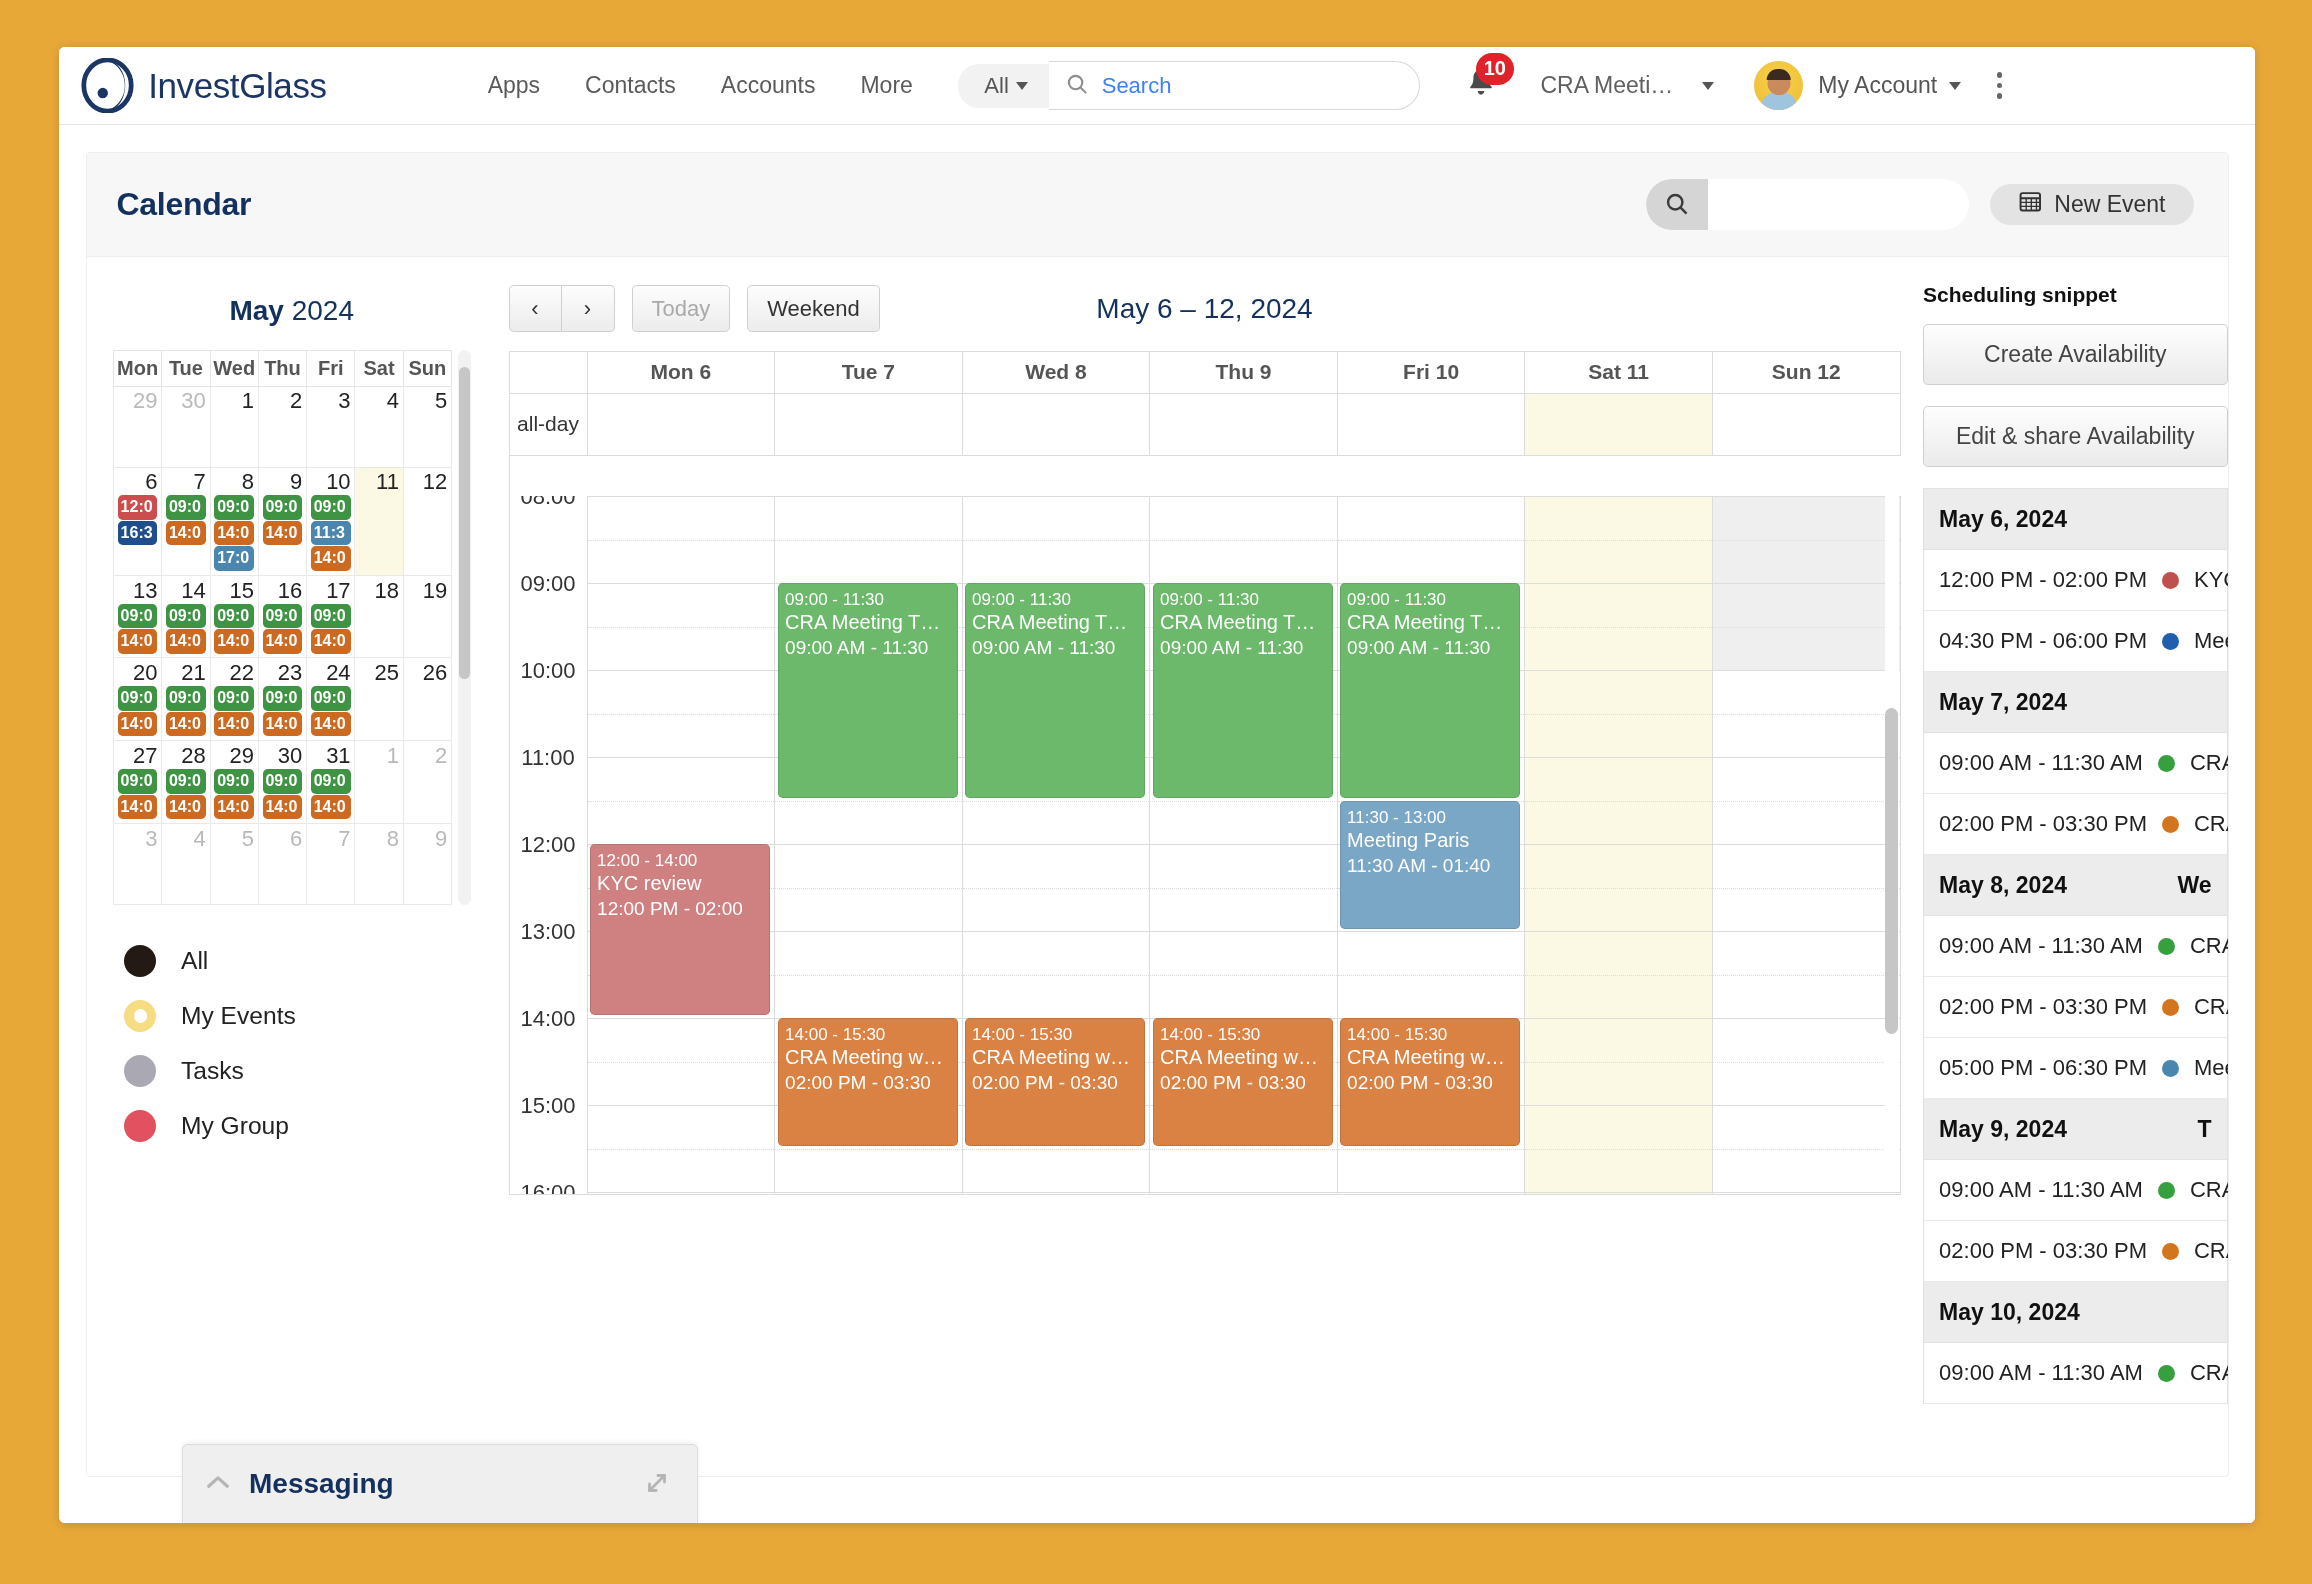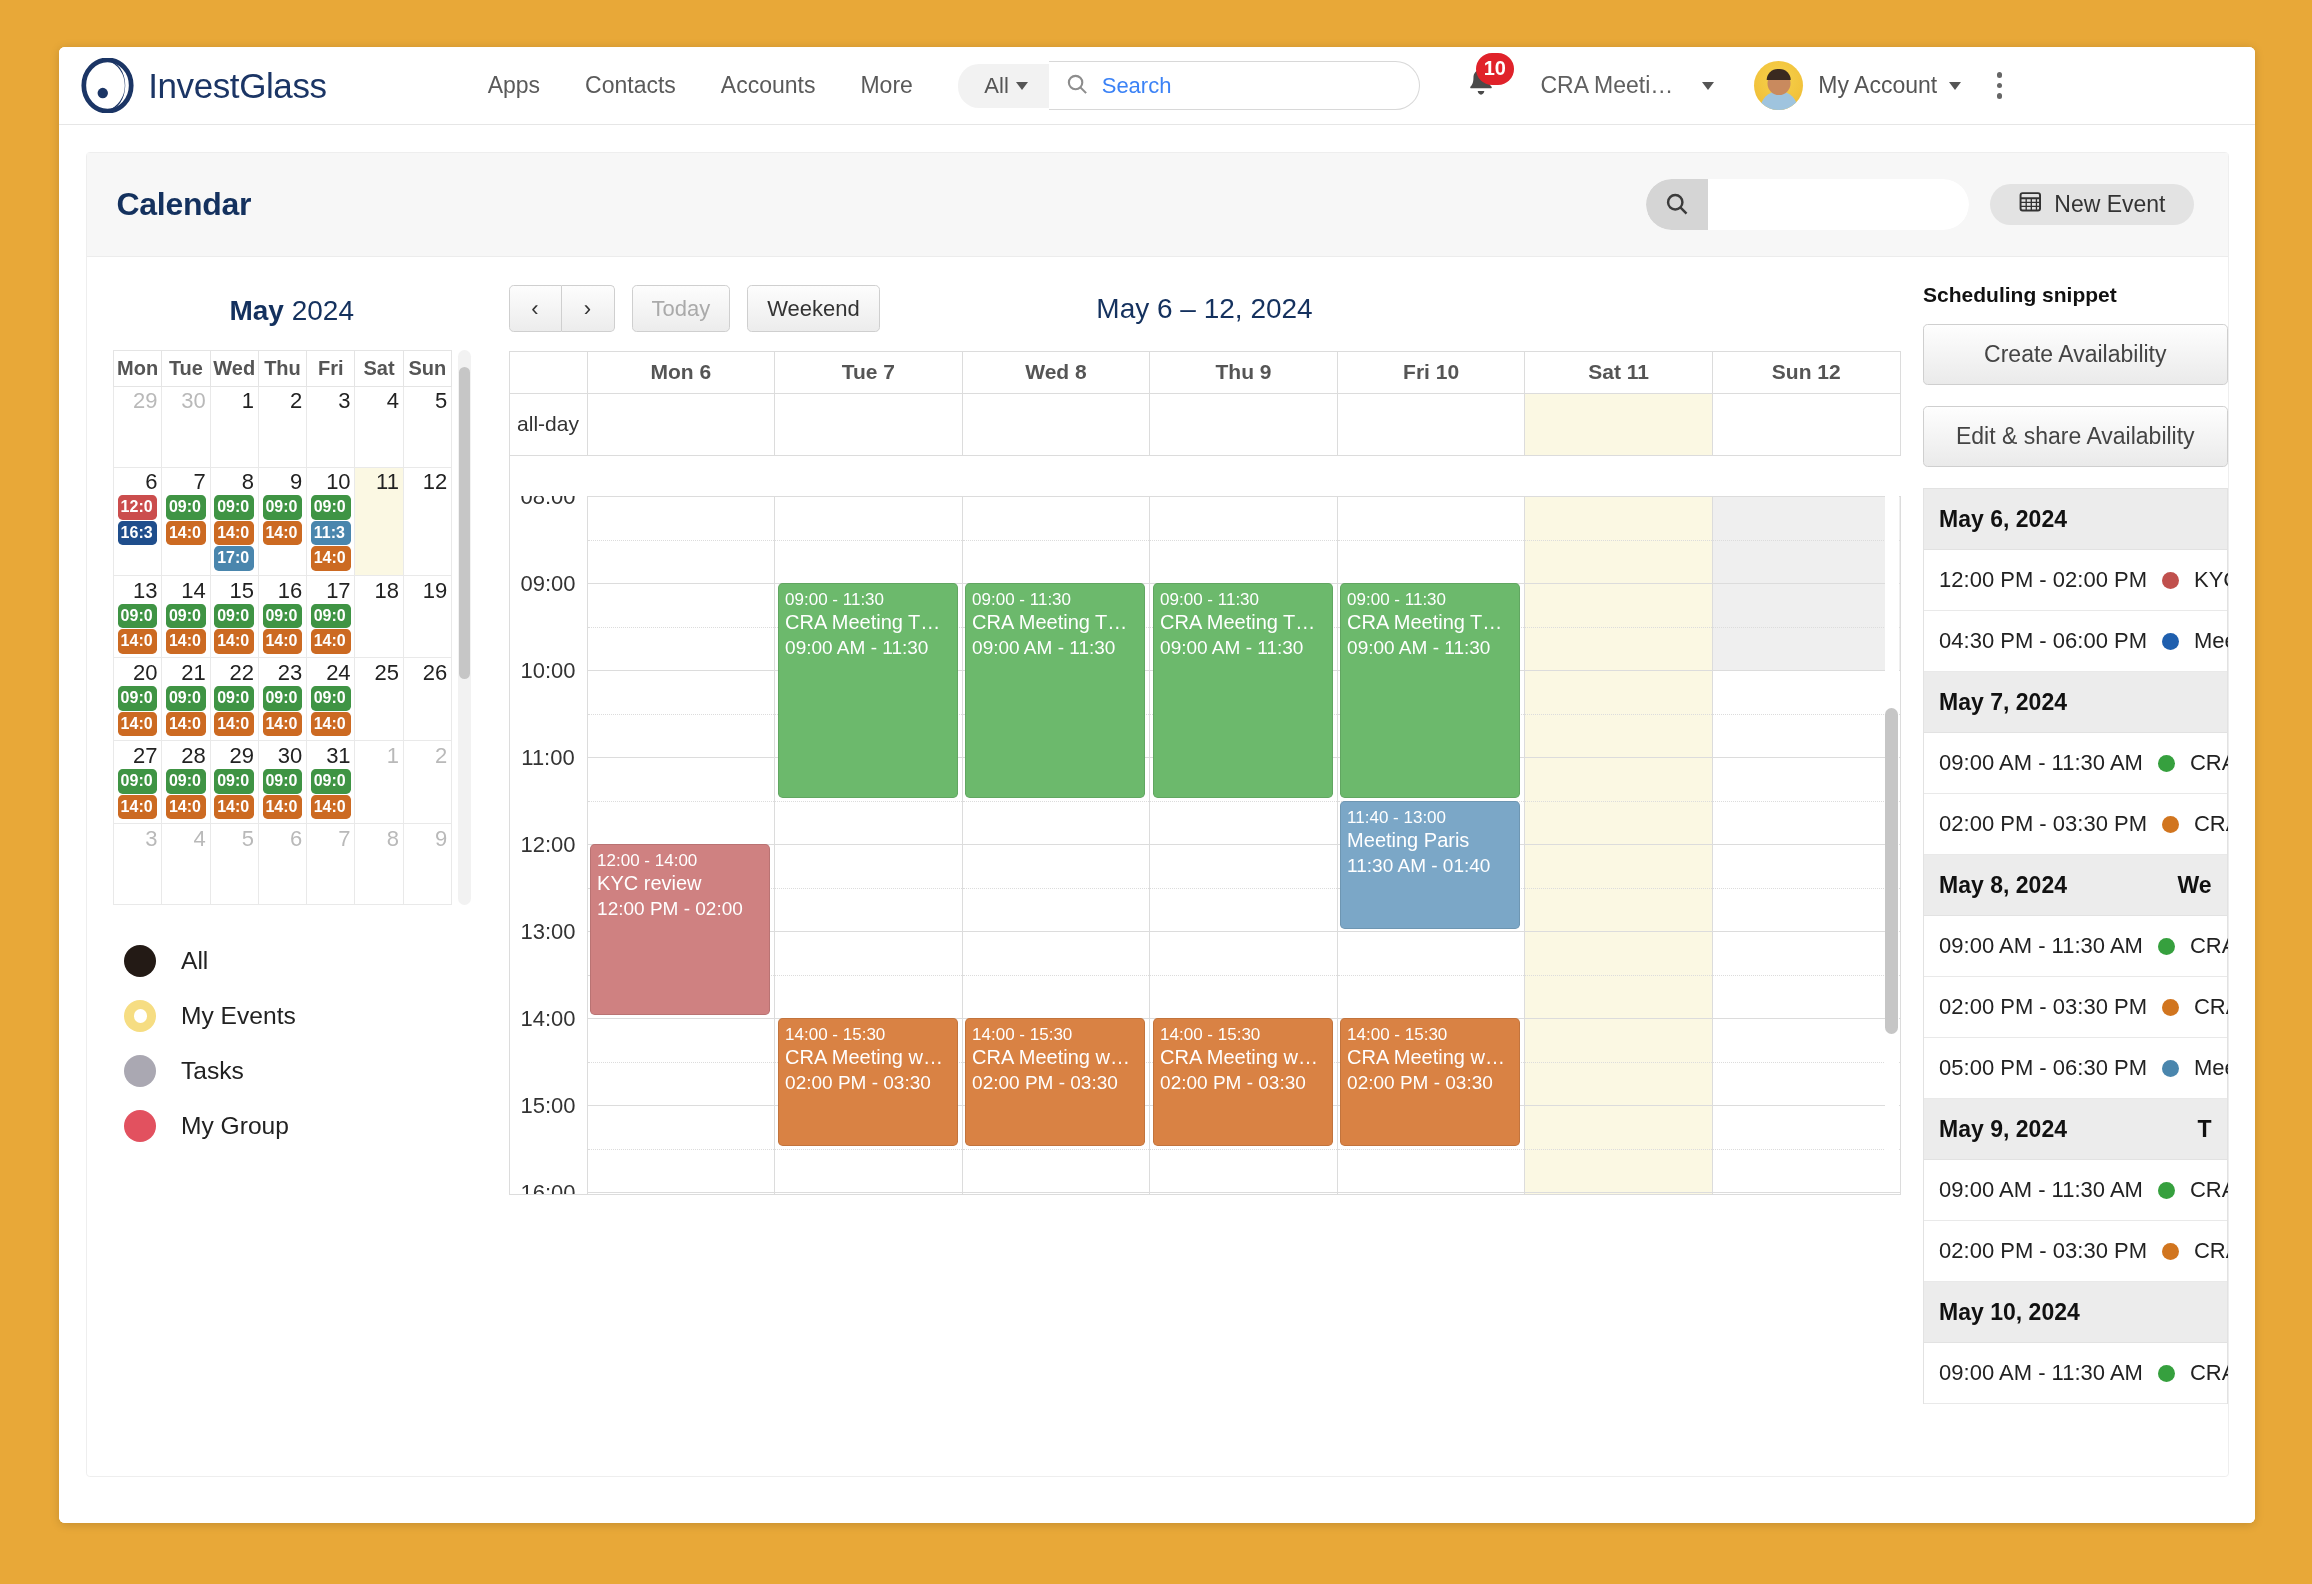--- a/index.html
+++ b/index.html
@@ -764,21 +764,21 @@
                     <div class="l1">09:00 - 11:30</div>
                     <div class="l2">CRA Meeting T…</div>
                     <div class="l3">09:00 AM - 11:30</div>
                   </div>
                   <div class="evt" style="background: rgb(108, 185, 108); left: 830px; top: 87px; width: 180px; height: 215px;">
                     <div class="l1">09:00 - 11:30</div>
                     <div class="l2">CRA Meeting T…</div>
                     <div class="l3">09:00 AM - 11:30</div>
                   </div>
                   <div class="evt" style="background: rgb(123, 167, 199); left: 830px; top: 305px; width: 180px; height: 128px;">
-                    <div class="l1">11:40 - 13:00</div>
+                    <div class="l1">11:30 - 13:00</div>
                     <div class="l2">Meeting Paris</div>
                     <div class="l3">11:30 AM - 01:40</div>
                   </div>
                   <div class="evt" style="background: rgb(207, 129, 129); left: 80px; top: 348px; width: 180px; height: 171px;">
                     <div class="l1">12:00 - 14:00</div>
                     <div class="l2">KYC review</div>
                     <div class="l3">12:00 PM - 02:00</div>
                   </div>
                   <div class="evt" style="background: rgb(217, 130, 68); left: 268px; top: 522px; width: 180px; height: 128px;">
                     <div class="l1">14:00 - 15:30</div>
@@ -882,16 +882,32 @@
                 <span>09:00 AM - 11:30 AM</span>
                 <span class="sched-dot" style="background: rgb(54, 160, 62);"></span>
                 <span>CRA Me</span>
               </div>
             </div>
         </div>
 
       </div>
     </div>
 
+    <div id="messaging">
+      <span>
+        <svg width="28" height="19" viewBox="0 0 30 20">
+            <polyline points="5,14 15,5 25,14" fill="none" stroke="#b5b5b5" stroke-width="3.4" stroke-linecap="round" stroke-linejoin="round"></polyline>
+          </svg>
+      </span>
+      <span class="ttl">Messaging</span>
+      <span class="spacer"></span>
+      <span>
+        <svg width="30" height="30" viewBox="0 0 32 32">
+          <line x1="8" y1="24" x2="24" y2="8" stroke="#b5b5b5" stroke-width="3" stroke-linecap="round"></line>
+          <polyline points="17,8 24,8 24,15" fill="none" stroke="#b5b5b5" stroke-width="3" stroke-linecap="round" stroke-linejoin="round"></polyline>
+          <polyline points="15,24 8,24 8,17" fill="none" stroke="#b5b5b5" stroke-width="3" stroke-linecap="round" stroke-linejoin="round"></polyline>
+        </svg>
+      </span>
+    </div>
 
   </div>
 </div>
 
 
 </body></html>

